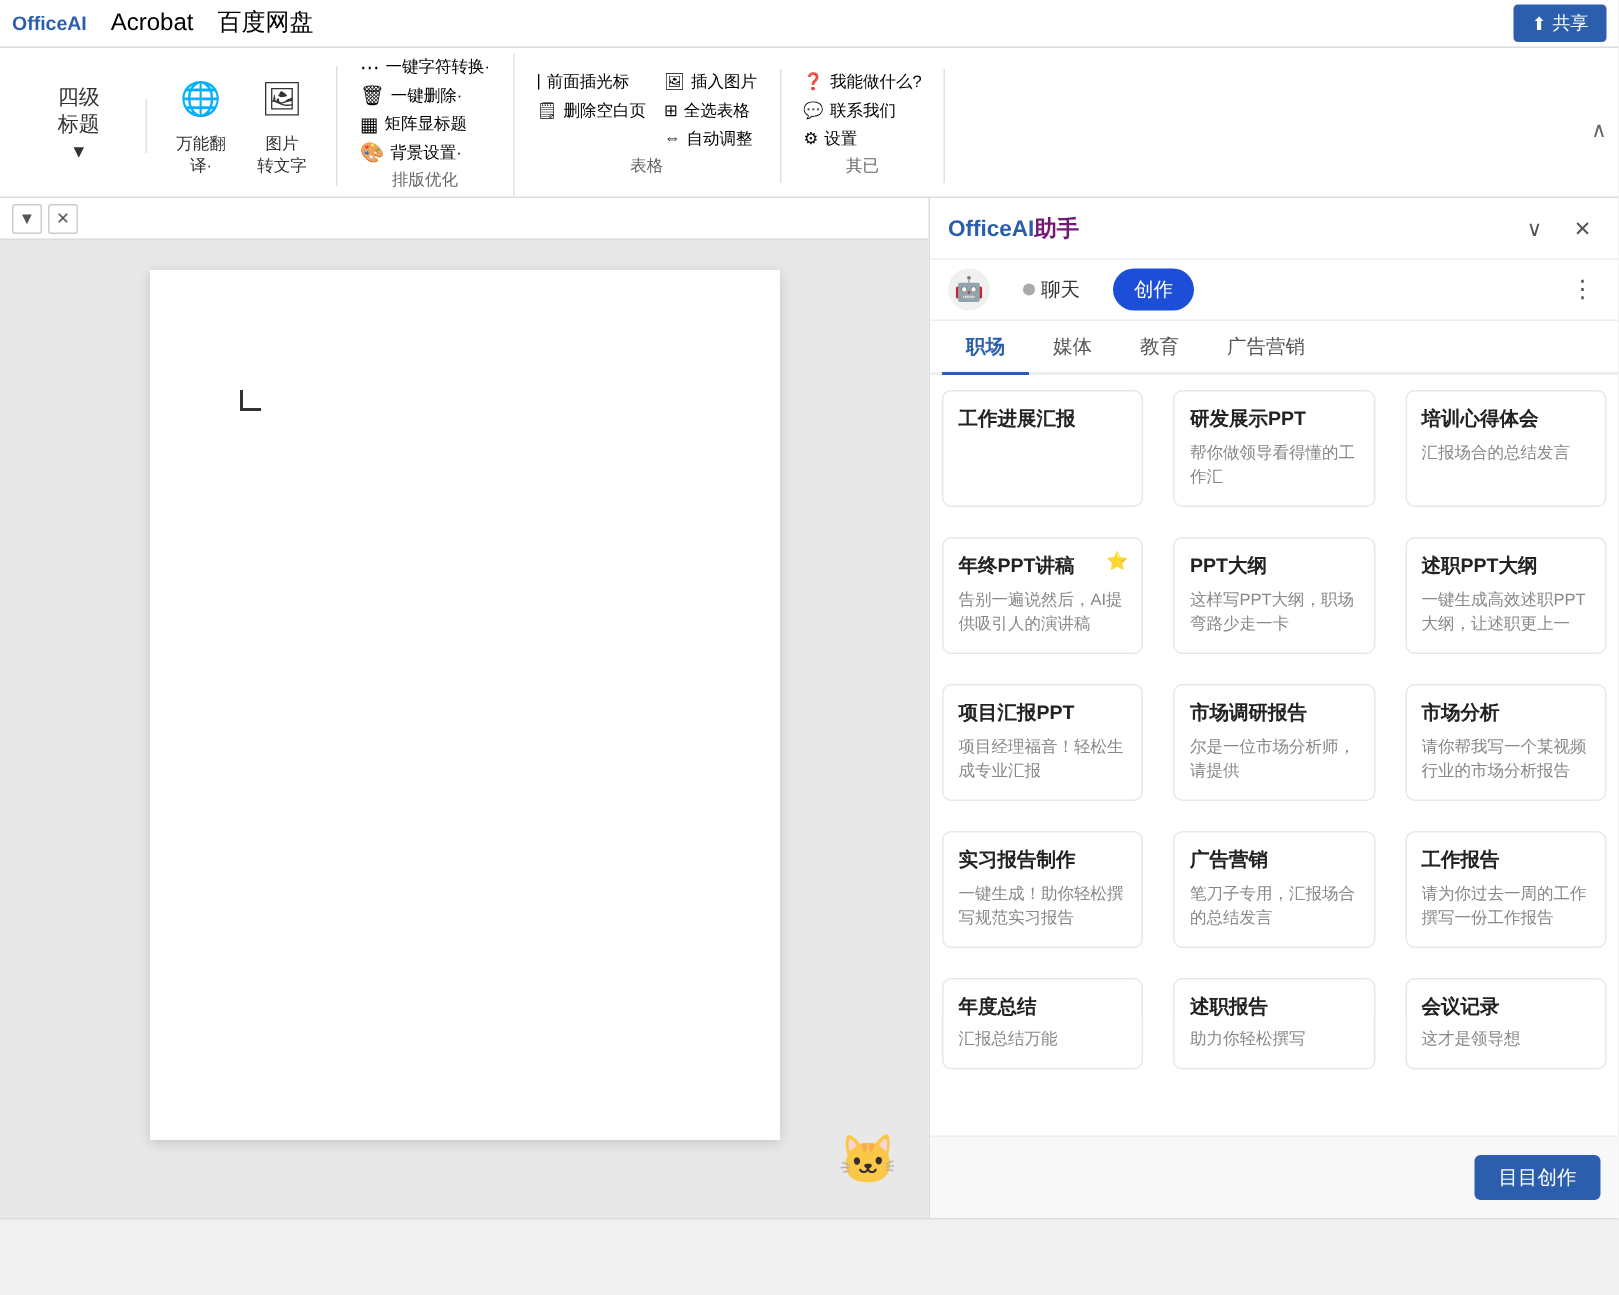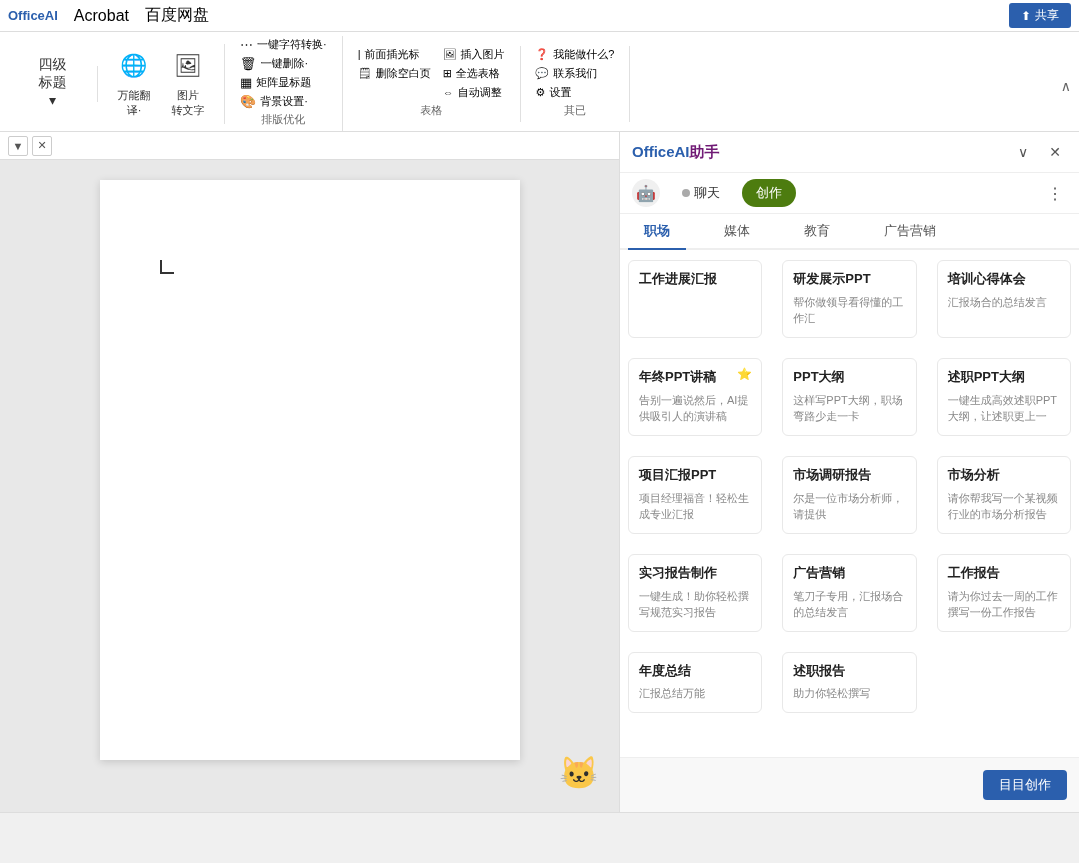--- a/index.html
+++ b/index.html
@@ -204,21 +204,21 @@
       display: flex;
       align-items: center;
       gap: 4px;
       padding: 5px 14px;
       border-radius: 16px;
       cursor: pointer;
       font-size: 13px;
       color: #555;
     }
     .ai-tab.active {
-      background: #4d7c0f;
+      background: #1d4ed8;
       color: #fff;
     }
     .ai-tab-dot {
       width: 8px; height: 8px;
       border-radius: 50%;
       background: #aaa;
       display: inline-block;
     }
     .ai-tab.chat-tab {
       color: #333;
@@ -229,21 +229,20 @@
       display: flex; align-items: center; justify-content: center;
       cursor: pointer; font-size: 16px; color: #555;
       border-radius: 3px;
     }
 
     
     .category-tabs {
       display: flex;
       border-bottom: 2px solid #eee;
       padding: 0 8px;
-      gap: 22px;
     }
     .category-tab {
       padding: 8px 16px;
       font-size: 13px;
       cursor: pointer;
       color: #555;
       border-bottom: 2px solid transparent;
       margin-bottom: -2px;
     }
     .category-tab.active {
@@ -559,20 +558,24 @@
         </div>
 
         <div class="card">
           <div class="card-title">年度总结</div>
           <div class="card-desc">汇报总结万能</div>
         </div>
         <div class="card">
           <div class="card-title">述职报告</div>
           <div class="card-desc">助力你轻松撰写</div>
         </div>
+        <div class="card">
+          <div class="card-title">会议记录</div>
+          <div class="card-desc">这才是领导想</div>
+        </div>
       </div>
     </div>
 
     <div class="bottom-bar">
       <button class="bottom-create-btn">目目创作</button>
     </div>
   </div>
 </div>
 
 <div class="status-bar">

